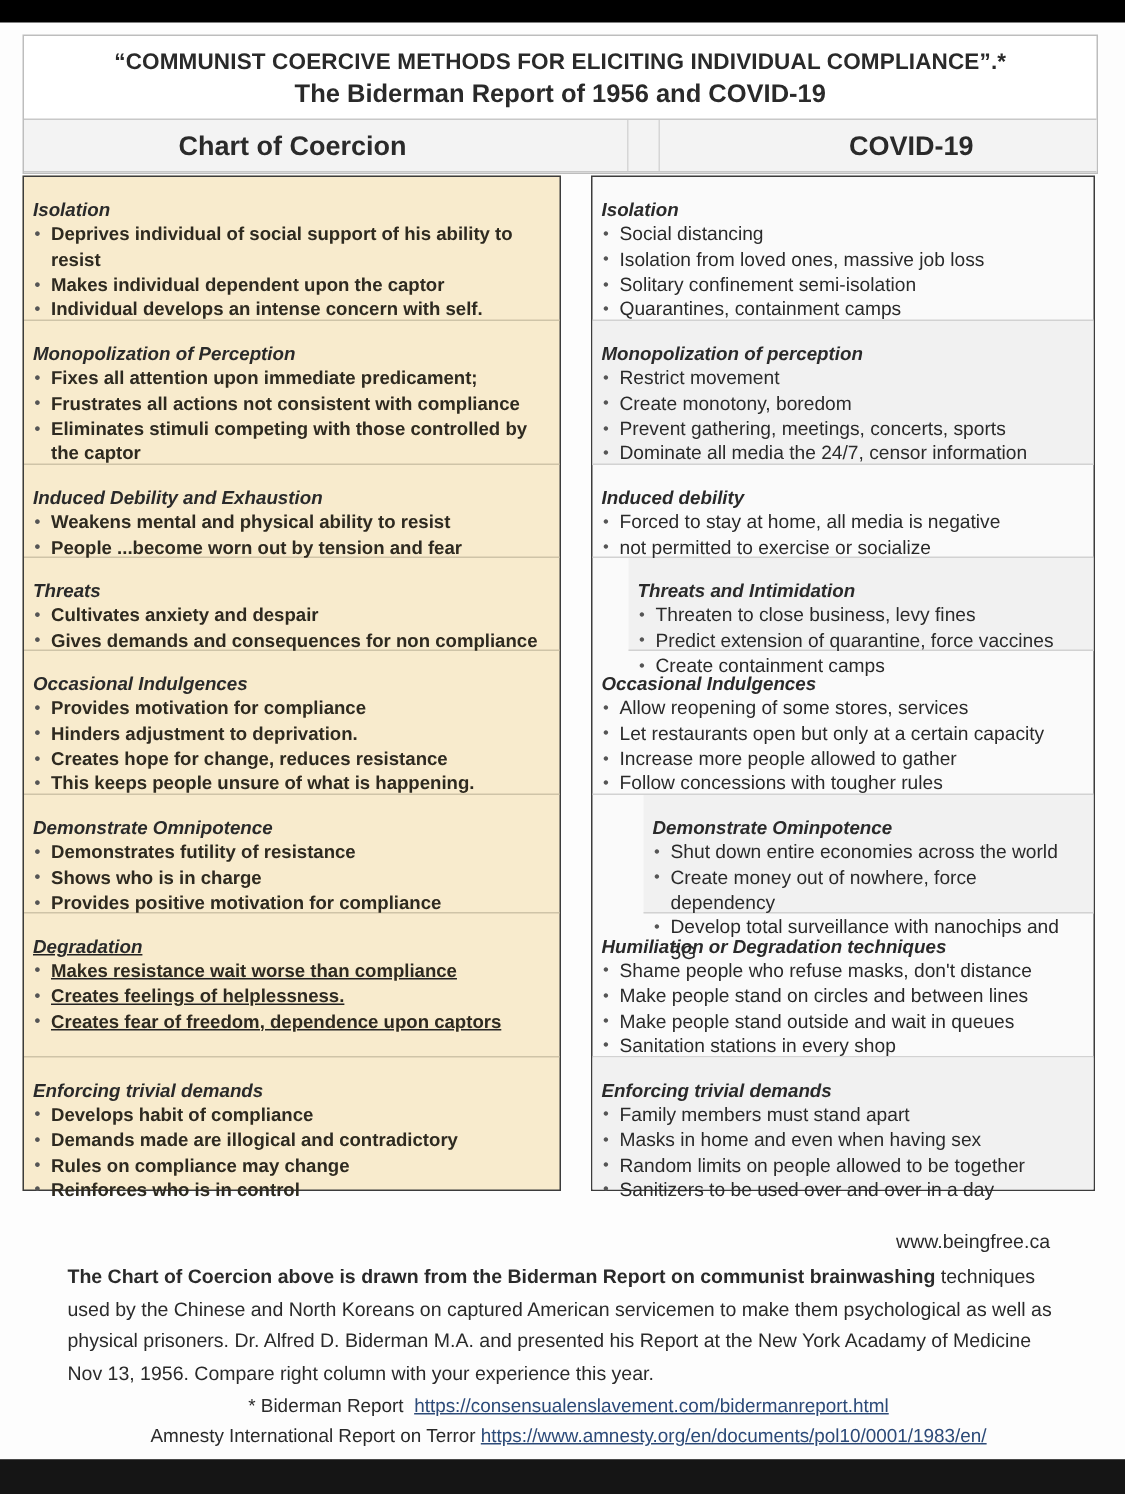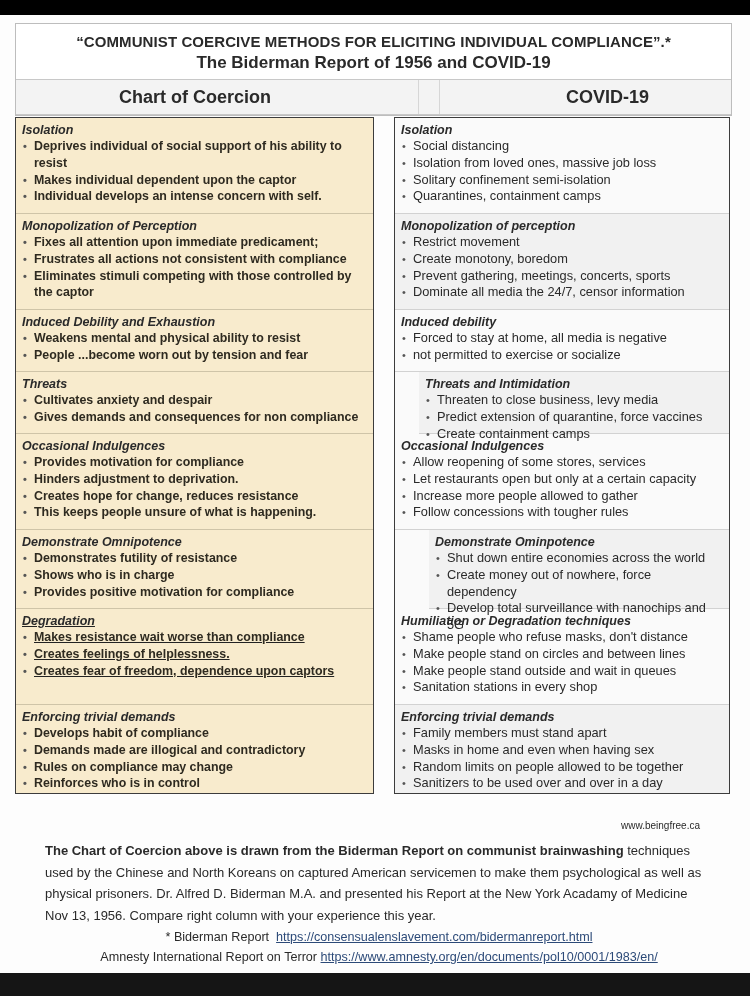--- a/index.html
+++ b/index.html
@@ -30,33 +30,33 @@
   .hdr.left { width: 358px; }
   .hdr.gap { width: 20px; border-left: 1px solid #d6d6d6; border-right: 1px solid #d6d6d6; }
   .hdr.right { flex: 1; }
 
   .columns { position: absolute; left: 0; top: 117px; width: 750px; }
   .col {
     position: absolute; border: 1.5px solid #3c3c3c; box-sizing: border-box;
   }
   .col.left { left: 15px; width: 359px; background: #f8ebcd; }
   .col.right { left: 394px; width: 336px; background: #fafafa; }
-  .section { padding: 4px 6px 4px 6px; border-bottom: 1px solid #cfc4a8; box-sizing: border-box; }
+  .section { padding: 14px 6px 4px 6px; border-bottom: 1px solid #cfc4a8; box-sizing: border-box; }
   .col.right .section { border-bottom-color: #d2d2d2; }
   .col.right .section:nth-child(even) { background: #f1f1f1; }
   .section:last-child { border-bottom: none; }
   .sec-title { font-weight: bold; font-style: italic; font-size: 12.5px; color: #2a2a2a; line-height: 16px; }
   ul { list-style: none; margin: 0; padding: 0; }
   li { position: relative; padding-left: 12px; font-size: 12.6px; line-height: 16.8px; color: #2a2a2a; }
   li::before { content: "\2022"; position: absolute; left: 1px; top: 0; color: #555; font-size: 11px; }
   .col.left li { font-weight: bold; font-size: 12.4px; color: #2e2a20; }
   .col.right li { font-size: 12.8px; }
 
   .footer { position: absolute; left: 0; top: 820px; width: 750px; }
-  .website { position: absolute; right: 50px; top: 0; font-size: 10px; color: #2a2a2a; }
+  .website { position: absolute; right: 50px; top: 0; font-size: 13px; color: #2a2a2a; }
   .blurb {
     position: absolute; left: 45px; top: 20px; width: 665px;
     font-size: 13px; line-height: 21.5px; color: #2a2a2a;
   }
   .blurb b { font-weight: bold; }
   .refs { position: absolute; left: 4px; top: 107px; width: 750px; text-align: center; font-size: 12.6px; line-height: 20px; color: #2a2a2a; }
   .link { color: #2c4a78; text-decoration: underline; }
 </style>
 </head>
 <body>
@@ -164,21 +164,21 @@
       <div class="section" style="height: 62px;">
         <div class="sec-title">Induced debility</div>
         <ul>
           <li>Forced to stay at home, all media is negative</li>
           <li>not permitted to exercise or socialize</li>
         </ul>
       </div>
       <div class="section" style="height: 62px; margin-left: 24px;">
         <div class="sec-title">Threats and Intimidation</div>
         <ul>
-          <li>Threaten to close business, levy media</li>
+          <li>Threaten to close business, levy fines</li>
           <li>Predict extension of quarantine, force vaccines</li>
           <li>Create containment camps</li>
         </ul>
       </div>
       <div class="section" style="height: 96px;">
         <div class="sec-title">Occasional Indulgences</div>
         <ul>
           <li>Allow reopening of some stores, services</li>
           <li>Let restaurants open but only at a certain capacity</li>
           <li>Increase more people allowed to gather</li>

